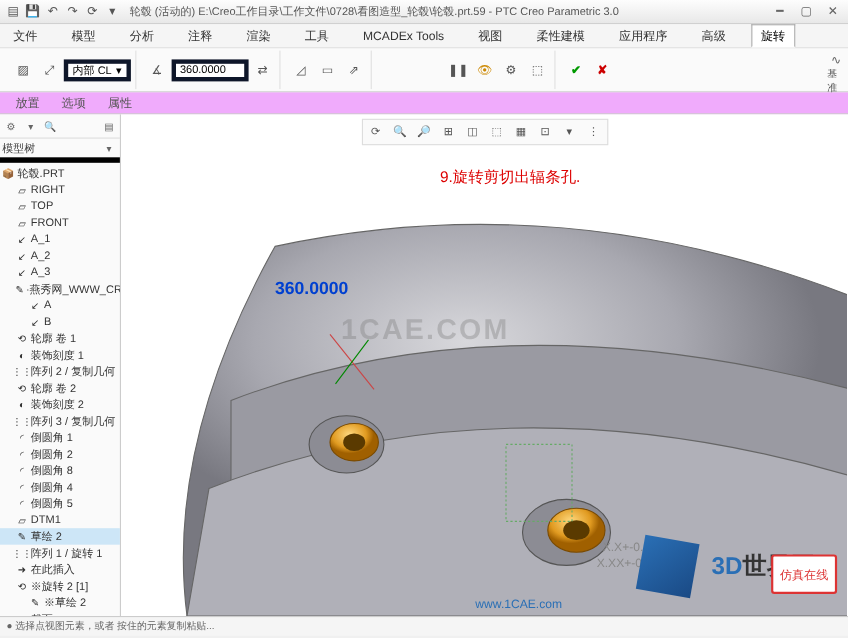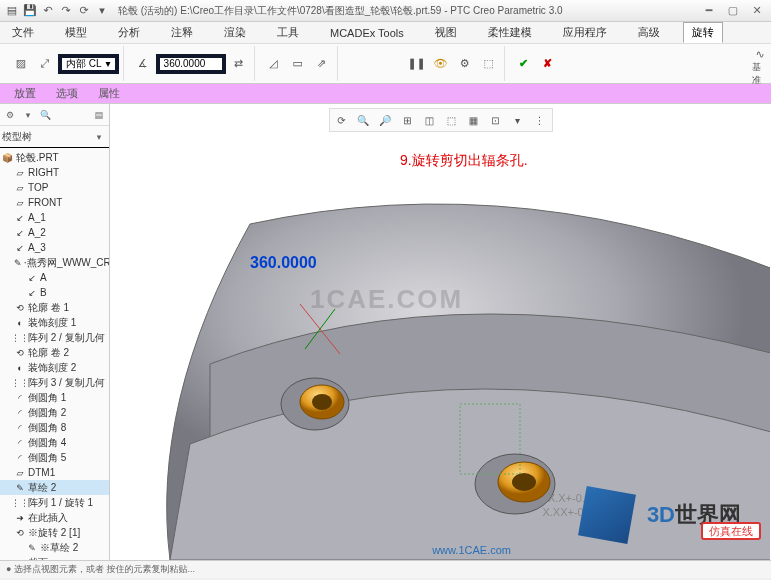--- a/index.html
+++ b/index.html
@@ -37,21 +37,21 @@
 .watermark { position: absolute; color: rgba(120,120,120,0.35); font-size: 26px; font-weight: bold; letter-spacing: 2px; }
 .tol { position: absolute; color: #888; font-size: 11px; }
 .statusbar { height: 18px; background: #f5f5f5; border-top: 1px solid #ccc; display: flex; align-items: center; padding: 0 6px; color: #666; font-size: 9px; }
 .rightgutter { position: absolute; right: 2px; top: 46px; width: 18px; display: flex; flex-direction: column; gap: 4px; align-items: center; }
 .rightgutter span { width: 16px; height: 16px; color: #666; display: flex; align-items: center; justify-content: center; }
 .logo3d { position: absolute; right: 30px; bottom: 20px; display: flex; align-items: center; gap: 15px; }
 .logo3d .cube { width: 50px; height: 50px; background: linear-gradient(135deg,#2a6fb5,#1a4a85); transform: rotate(10deg); }
 .logo3d .txt { font-size: 22px; font-weight: bold; }
 .logo3d .txt .t1 { color: #2a6fb5; }
 .logo3d .txt .t2 { color: #333; }
-.sim-badge { position: absolute; right: 10px; bottom: 20px; width: 60px; height: 18px; background:#fff; border:2px solid #d33; color:#d33; font-size:11px; display:flex; align-items:center; justify-content:center; border-radius:3px; }
+.sim-badge { position: absolute; right: 10px; bottom: 20px; width: 60px; height: 36px; background:#fff; border:2px solid #d33; color:#d33; font-size:11px; display:flex; align-items:center; justify-content:center; border-radius:3px; }
 svg.model { position: absolute; top: 0; left: 0; }
 </style>
 </head>
 <body>
 
 <div class="titlebar">
   <div class="qat">
     <span>▤</span>
     <span>💾</span>
     <span>↶</span>
@@ -127,21 +127,21 @@
   </div>
 
 <div class="main">
   <div class="sidebar">
     <div class="sb-tools">
       <span>⚙</span>
       <span>▾</span>
       <span>🔍</span>
       <span style="margin-left:auto">▤</span>
     </div>
-    <div class="sb-tools" style="border-bottom:1px solid #000000">
+    <div class="sb-tools" style="border-bottom:5px solid #000000">
       <span style="font-size:10px;color:#444;width:auto">模型树</span>
       <span style="margin-left:auto">▾</span>
     </div>
     <div class="tree" id="tree">
         <div class="node ind0">
           <span class="ico">📦</span>
           <span>轮毂.PRT</span>
         </div>
         <div class="node ind1">
           <span class="ico">▱</span>

